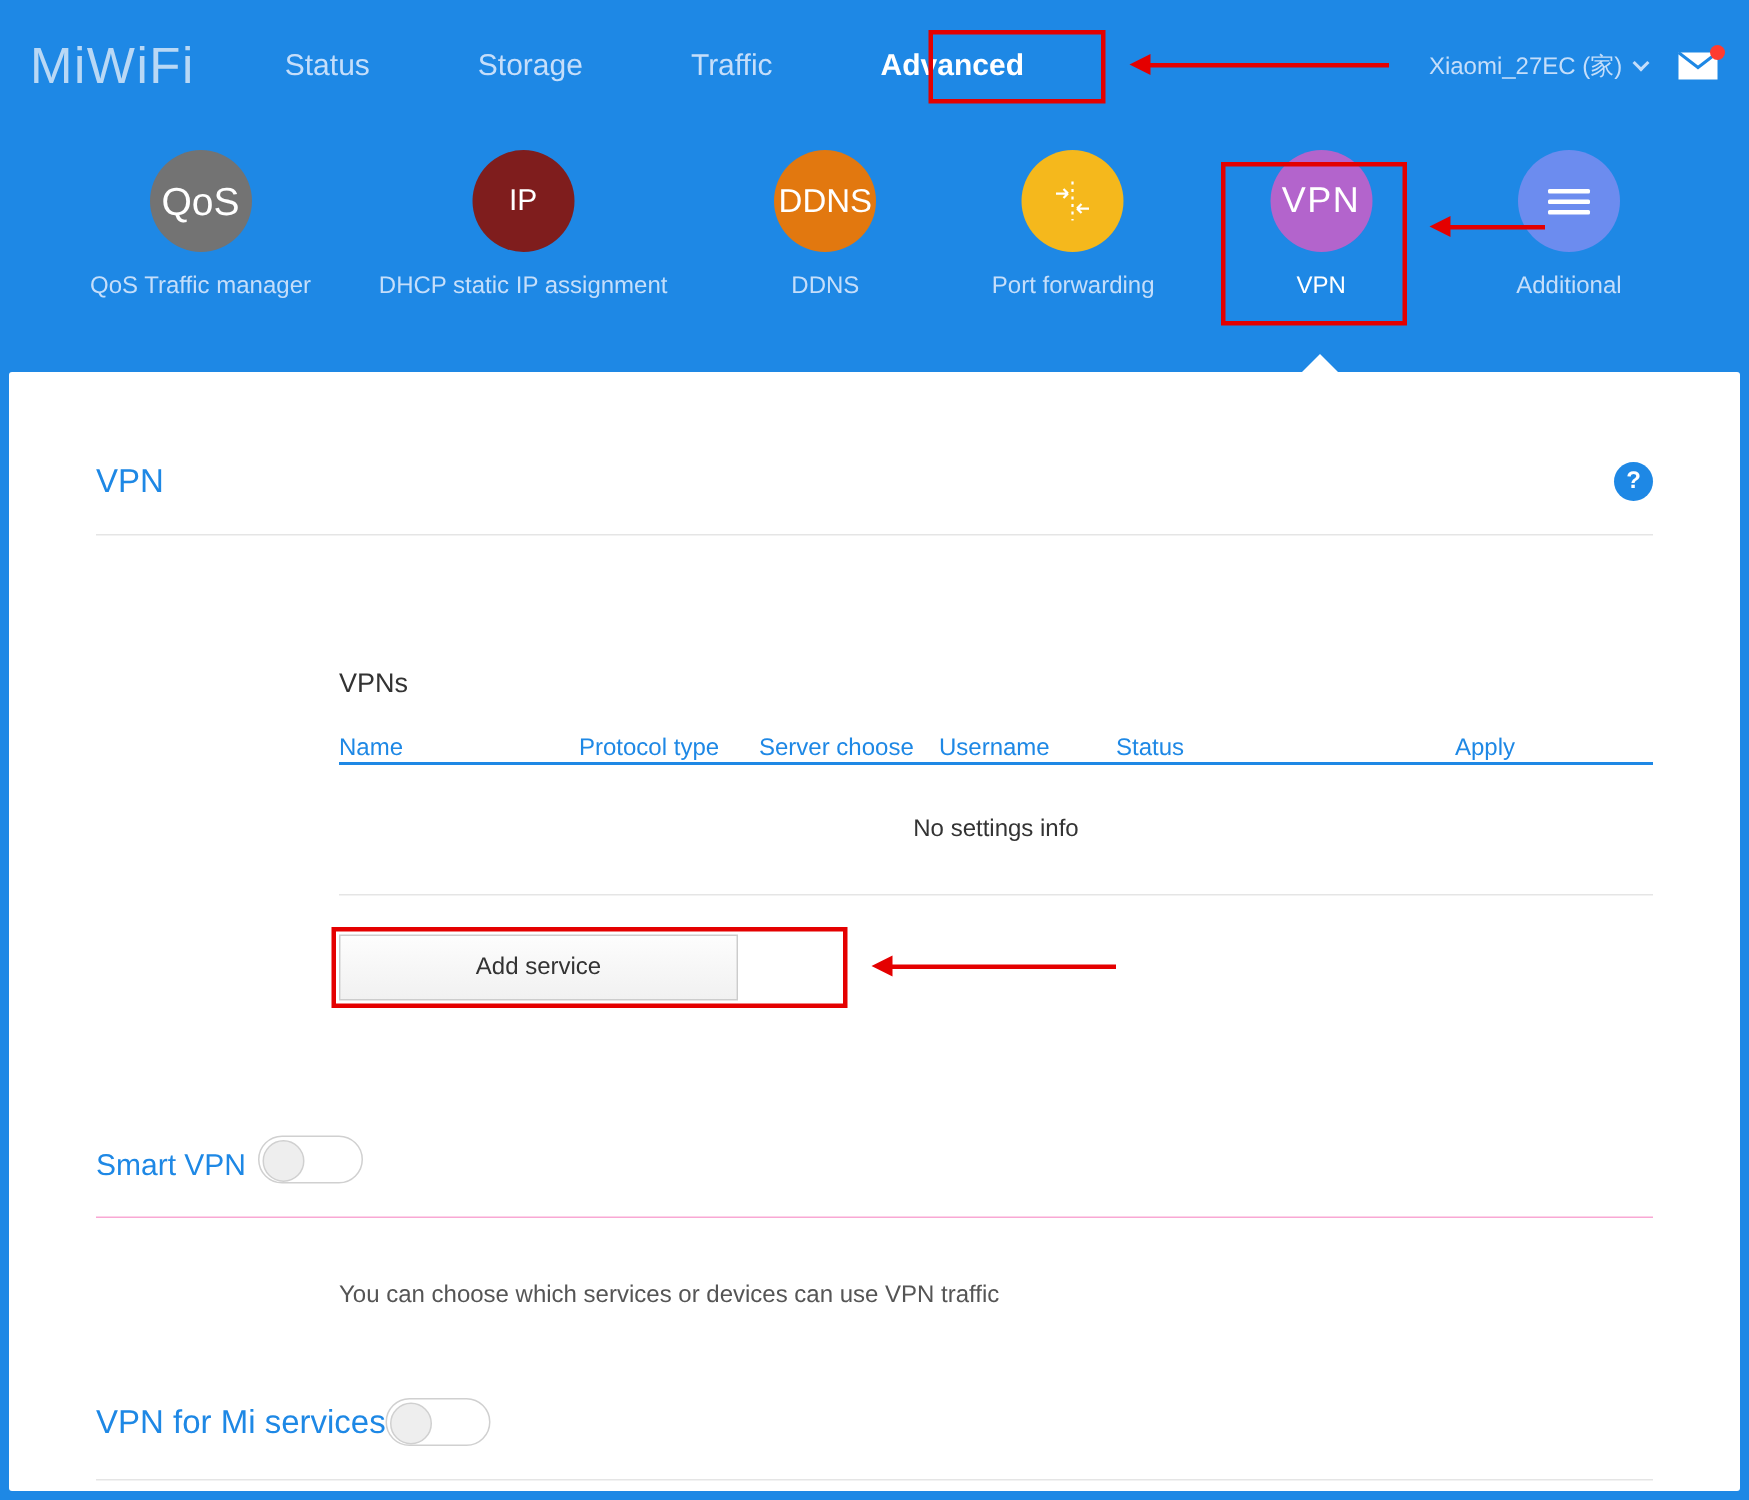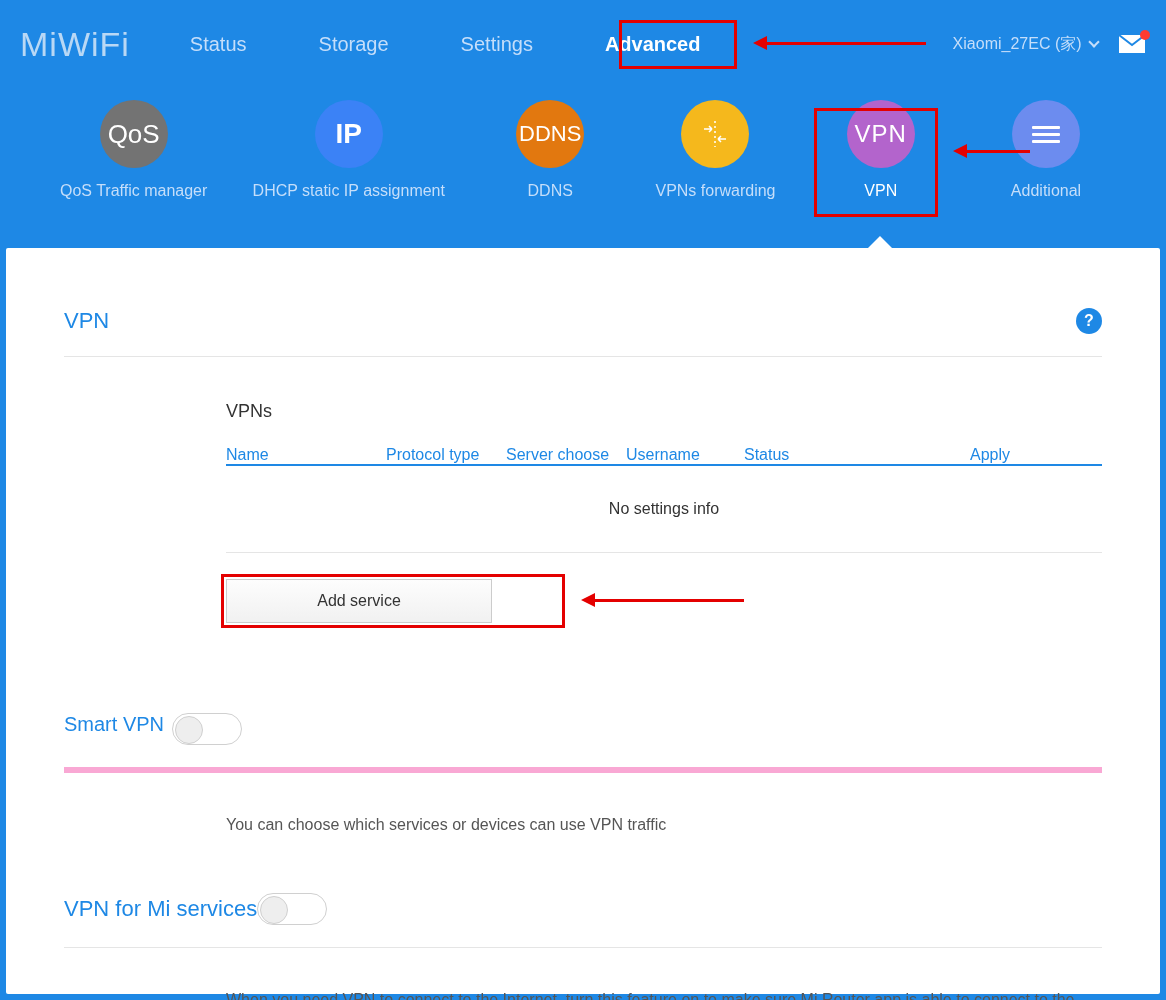--- a/index.html
+++ b/index.html
@@ -159,21 +159,21 @@
     height: 68px;
     border-radius: 50%;
     display: flex;
     align-items: center;
     justify-content: center;
     color: #fff;
     font-size: 24px;
     font-weight: 300;
   }
   .c-qos { background:#737373; font-size:26px;}
-  .c-ip  { background:#3b82f6; font-size:28px;font-weight:bold;}
+  .c-ip  { background:#7f1d1d; font-size:20px;}
   .c-ddns{ background:#e2780f; font-size:22px;}
   .c-pf  { background:#f5b81c; }
   .c-vpn { background:#b364cc; font-size:24px; letter-spacing:1px;}
   .c-add { background:#6c8cef; }
   .tool-label {
     color: #c5defa;
     font-size: 16px;
     text-align: left;
     white-space: nowrap;
   }
@@ -215,21 +215,21 @@
   }
   .help {
     width:26px;height:26px;border-radius:50%;background:#1e88e5;color:#fff;
     display:flex;align-items:center;justify-content:center;font-weight:700;font-size:16px;
     cursor:pointer;
   }
   .inner {
     padding-left:162px;
     padding-top:44px;
   }
-  .vpns-title { font-size:18px; color:#333; margin-bottom:24px;}
+  .vpns-title { font-size:18px; color:#333; margin-bottom:24px;margin-top:44px;}
   .table-head {
     display:flex;
     color:#1e88e5;
     font-size:16px;
     border-bottom:2px solid #1e88e5;
     padding-bottom:0;
   }
   .col-name{width:160px;}
   .col-proto{width:120px;}
   .col-srv{width:120px;}
@@ -278,23 +278,23 @@
     content: '';
     position: absolute;
     left: 20px;
     top: 0;
     width: 150px;
     height: 3px;
     background: #e40000;
   }
   .section2 {
     margin-top:90px;
-    border-bottom:6px solid #f9a8d4;
+    border-bottom:1px solid #f9a8d4;
     padding-bottom:22px;
-    display:flex;align-items:flex-start;gap:8px;
+    display:flex;align-items:flex-end;gap:8px;
   }
   .section2 .section-title{font-size:20px;}
   .toggle{
     width:70px;height:32px;border:1px solid #d0d0d0;border-radius:16px;background:#fff;position:relative;cursor:pointer;
   }
   .toggle::after{
     content:'';position:absolute;left:2px;top:2px;width:26px;height:26px;border-radius:50%;
     background:#eee;border:1px solid #d0d0d0;
   }
   .desc{
@@ -310,21 +310,21 @@
   }
 </style>
 </head>
 <body>
 
 <div class="header">
   <div class="logo">MiWiFi</div>
   <div class="nav">
     <div class="nav-item">Status</div>
     <div class="nav-item">Storage</div>
-    <div class="nav-item">Settings</div>
+    <div class="nav-item">Traffic</div>
     <div class="nav-item active">Advanced</div>
   </div>
   <div class="account">
     <div>
       <span class="account-name">Xiaomi_27EC (家)</span>
       <span class="chev"></span>
     </div>
     <div class="mail">
       <svg width="28" height="20" viewBox="0 0 28 20">
           <path d="M1 1h26v18H1z" fill="#fff"></path>
@@ -352,21 +352,21 @@
     <div class="tool-label">DDNS</div>
   </div>
   <div class="tool">
     <div class="circle c-pf">
       <svg width="34" height="34" viewBox="0 0 34 34" stroke="#fff" stroke-width="1.5" fill="none">
         <line x1="17" y1="4" x2="17" y2="30" stroke-dasharray="2 3"></line>
         <path d="M6 12h8m0 0l-3-3m3 3l-3 3"></path>
         <path d="M28 22h-8m0 0l3-3m-3 3l3 3"></path>
       </svg>
     </div>
-    <div class="tool-label">VPNs forwarding</div>
+    <div class="tool-label">Port forwarding</div>
   </div>
   <div class="tool active">
     <div class="circle c-vpn">VPN</div>
     <div class="tool-label">VPN</div>
   </div>
   <div class="tool">
     <div class="circle c-add">
         <div class="ham">
           <span></span>
           <span></span>

